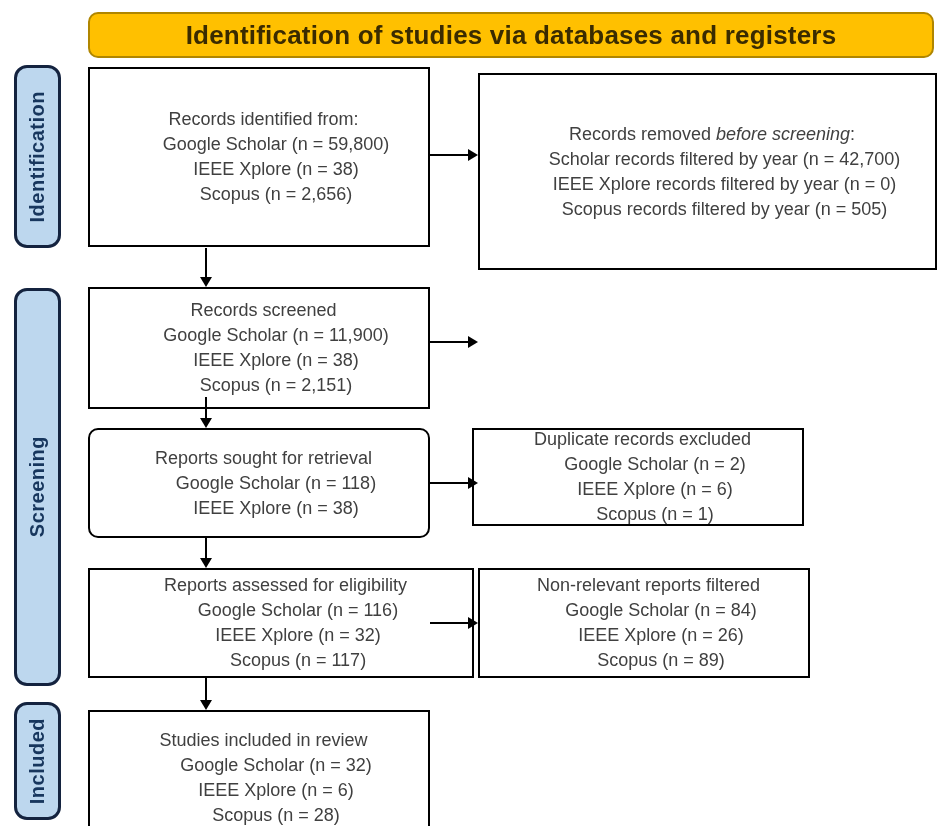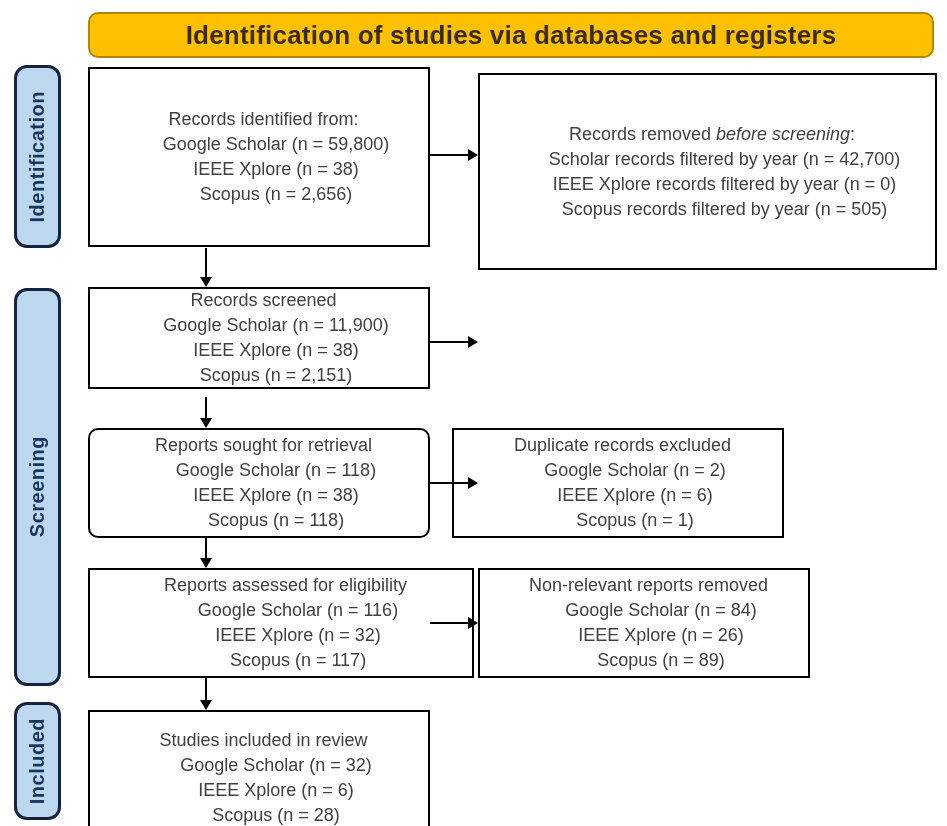--- a/index.html
+++ b/index.html
@@ -70,32 +70,31 @@
     <div class="stage-text">Included</div>
   </div>
 
   <div class="box" style="left:88px;top:67px;width:342px;height:180px;">
     <div class="title">Records identified from:</div>
     <div class="item">Google Scholar (n = 59,800)</div>
     <div class="item">IEEE Xplore (n = 38)</div>
     <div class="item">Scopus (n = 2,656)</div>
   </div>
 
-  <div class="box" style="left:88px;top:287px;width:342px;height:102px;">
+  <div class="box" style="left:88px;top:287px;width:342px;height:122px;">
     <div class="title">Records screened</div>
     <div class="item">Google Scholar (n = 11,900)</div>
     <div class="item">IEEE Xplore (n = 38)</div>
     <div class="item">Scopus (n = 2,151)</div>
   </div>
 
   <div class="box" style="left:88px;top:428px;width:342px;height:110px;border-radius:10px;">
     <div class="title">Reports sought for retrieval</div>
     <div class="item">Google Scholar (n = 118)</div>
     <div class="item">IEEE Xplore (n = 38)</div>
-    <div class="item">Scopus (n = 118)</div>
   </div>
 
   <div class="box" style="left:88px;top:568px;width:386px;height:110px;">
     <div class="title">Reports assessed for eligibility</div>
     <div class="item">Google Scholar (n = 116)</div>
     <div class="item">IEEE Xplore (n = 32)</div>
     <div class="item">Scopus (n = 117)</div>
   </div>
 
   <div class="box" style="left:88px;top:710px;width:342px;height:136px;">
@@ -106,29 +105,29 @@
   </div>
 
   <div class="box" style="left:478px;top:73px;width:459px;height:197px;">
     <div class="title"><span>Records removed </span><span class="it">before screening</span><span>:</span></div>
     <div class="item">Scholar records filtered by year (n = 42,700)</div>
     <div class="item">IEEE Xplore records filtered by year (n = 0)</div>
     <div class="item">Scopus records filtered by year (n = 505)</div>
   </div>
 
 
-  <div class="box" style="left:452px;top:428px;width:332px;height:110px;">
+  <div class="box" style="left:472px;top:428px;width:332px;height:98px;">
     <div class="title">Duplicate records excluded</div>
     <div class="item">Google Scholar (n = 2)</div>
     <div class="item">IEEE Xplore (n = 6)</div>
     <div class="item">Scopus (n = 1)</div>
   </div>
 
   <div class="box" style="left:478px;top:568px;width:332px;height:110px;">
-    <div class="title">Non-relevant reports removed</div>
+    <div class="title">Non-relevant reports filtered</div>
     <div class="item">Google Scholar (n = 84)</div>
     <div class="item">IEEE Xplore (n = 26)</div>
     <div class="item">Scopus (n = 89)</div>
   </div>
 
   <div class="varrow" style="left:200px;top:248px;height:39px;">
     <div class="line" style="height:29px;"></div>
     <div class="head"></div>
   </div>
   <div class="varrow" style="left:200px;top:397px;height:31px;">

